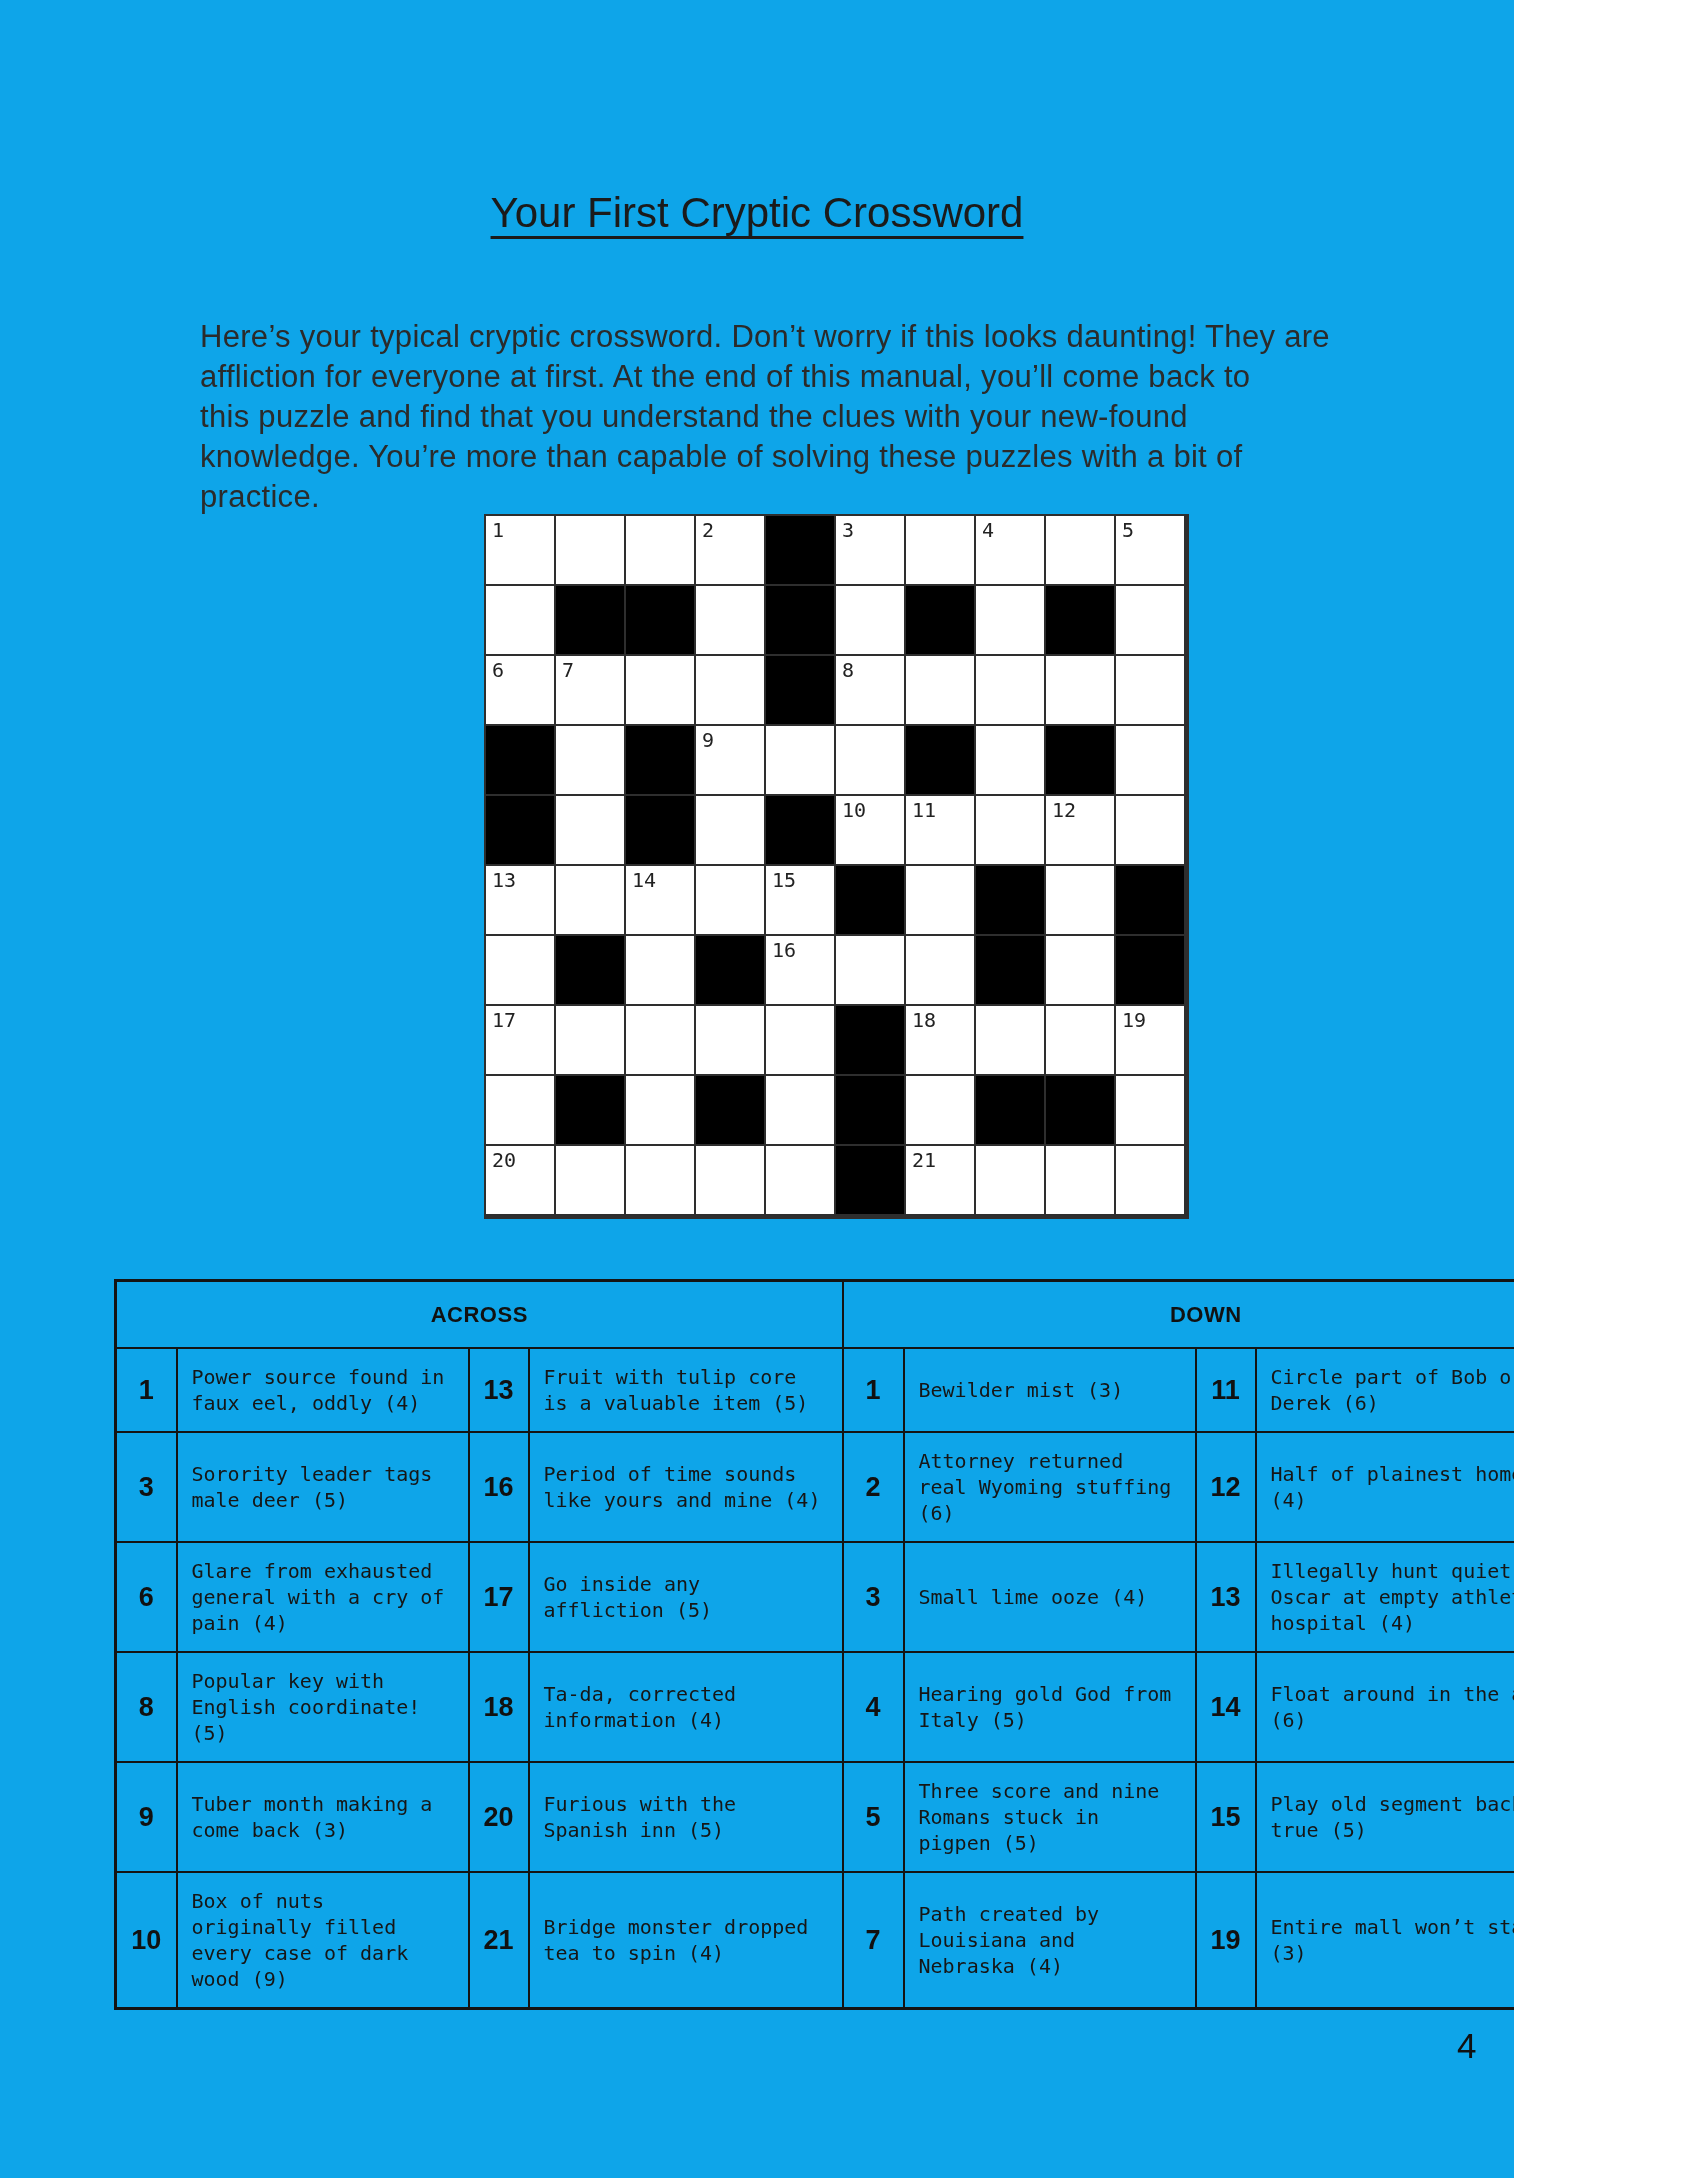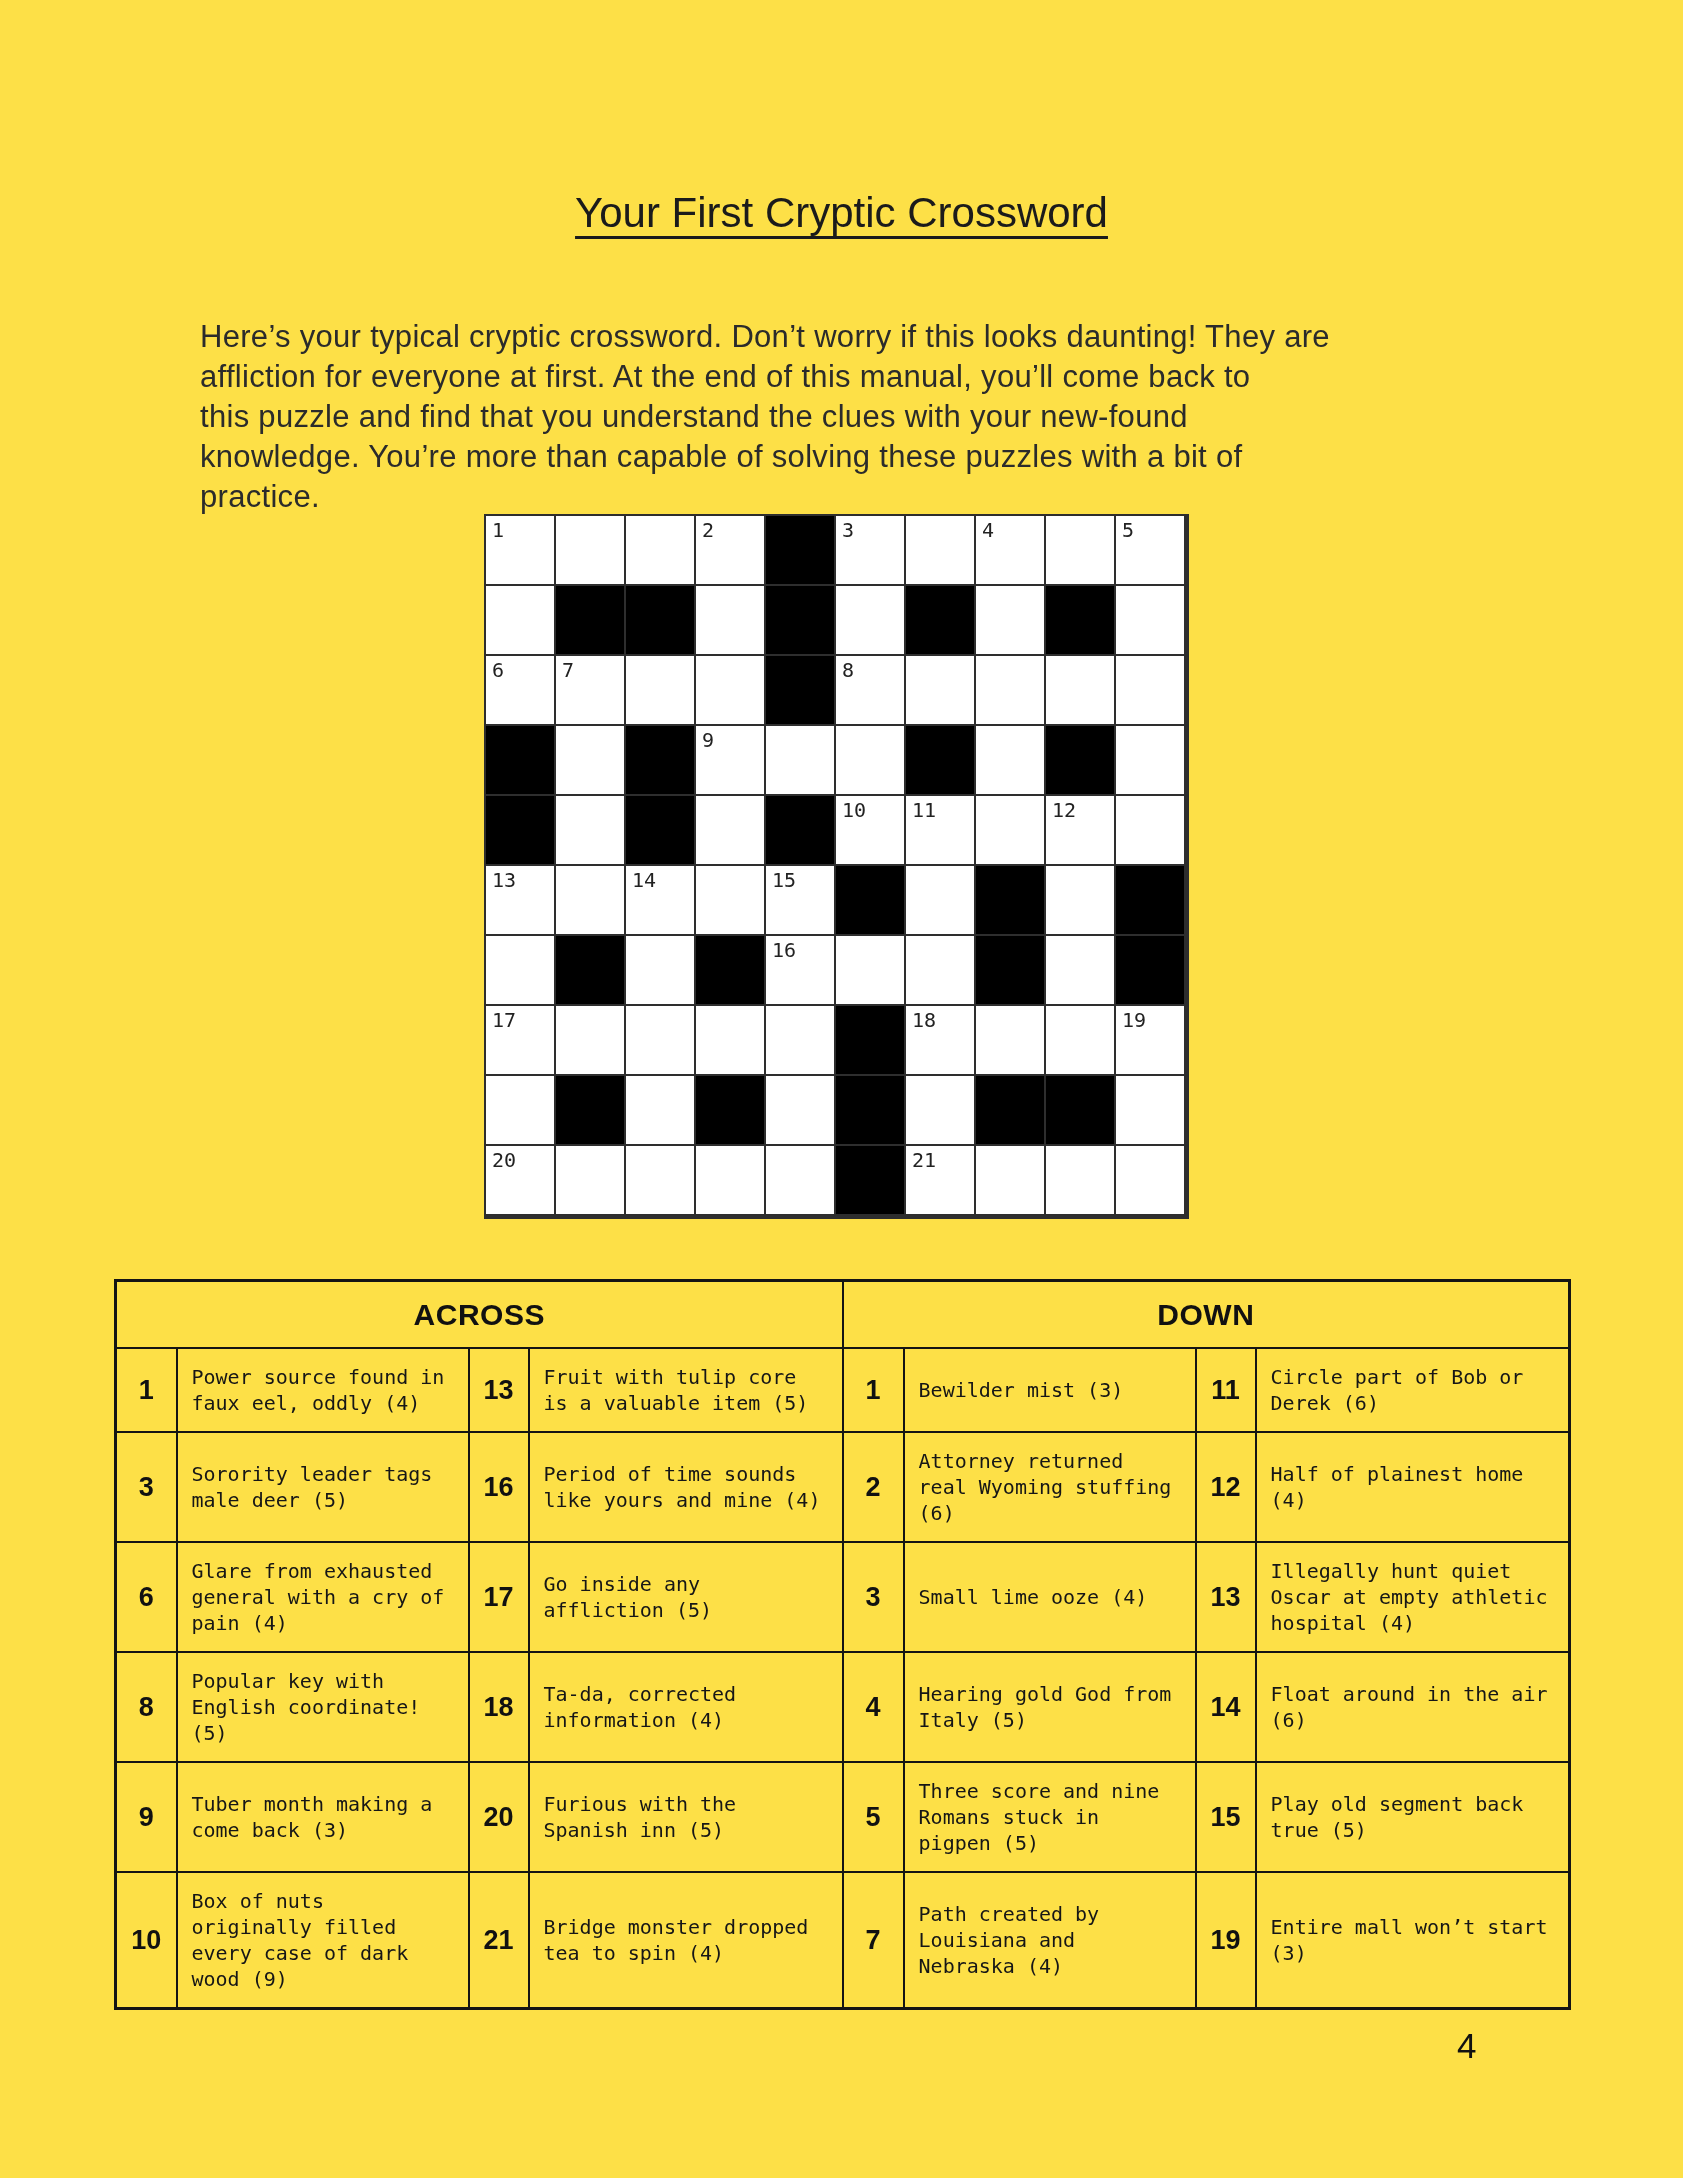--- a/index.html
+++ b/index.html
@@ -1,20 +1,20 @@
 <!DOCTYPE html>
 <html><head>
 <meta charset="utf-8">
 <style>
   html, body { margin: 0; padding: 0; background: #ffffff; }
   .page {
     position: relative;
-    width: 1683px;
+    width: 1514px;
     height: 2178px;
-    background: #fde047;
+    background: #0ea5e9;
     font-family: "Liberation Sans", sans-serif;
     color: #1e1e1e;
     overflow: hidden;
   }
 
   
   .title {
     position: absolute;
     top: 188px;
     left: 0;
@@ -74,21 +74,21 @@
     top: 1279px;
     left: 114px;
     width: 1455px;
     border-collapse: collapse;
     table-layout: fixed;
   }
   .clues-table { border: 3px solid #141414; }
   .clues-table th, .clues-table td { border: 2px solid #141414; }
   .clues-table th {
     height: 63px;
-    font-size: 30px;
+    font-size: 22px;
     font-weight: 700;
     color: #111111;
     text-align: center;
     letter-spacing: 0.5px;
   }
   td.num {
     text-align: center;
     vertical-align: middle;
     font-weight: 700;
     font-size: 27px;

